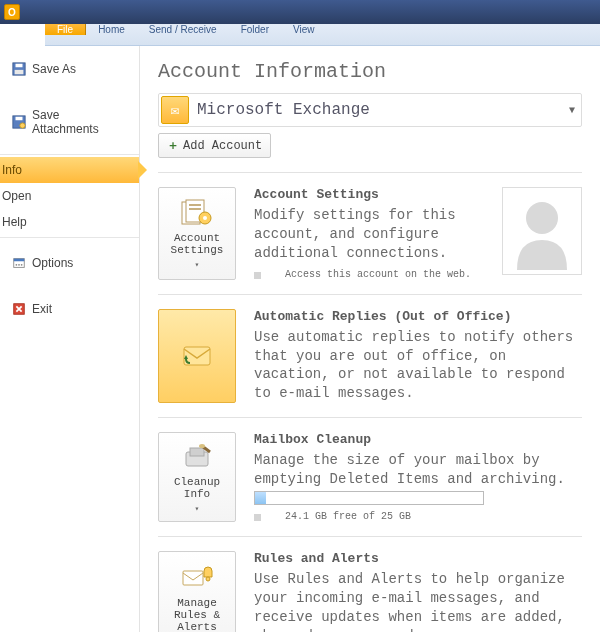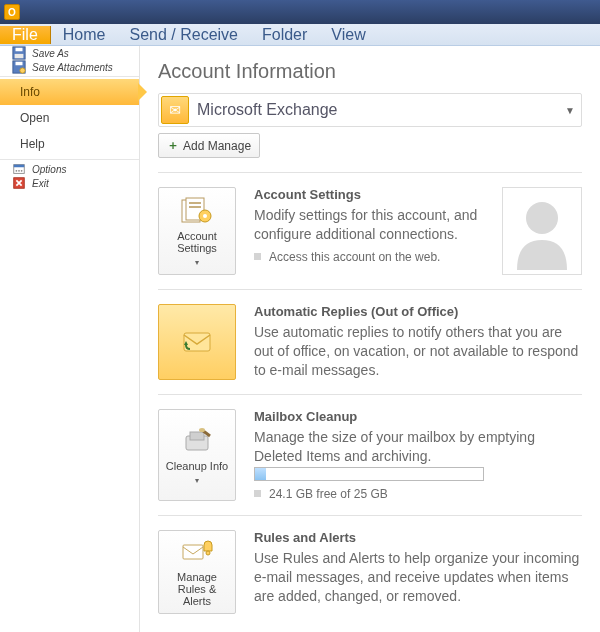--- a/index.html
+++ b/index.html
@@ -1,52 +1,52 @@
 <!DOCTYPE html>
 <html><head>
 <meta charset="utf-8">
 <style>
   * { box-sizing: border-box; margin: 0; padding: 0; }
   html, body { width: 600px; height: 632px; font-family: "Segoe UI", Tahoma, sans-serif; font-size: 12px; background: #fff; overflow: hidden; }
   
   .titlebar { height: 24px; background: linear-gradient(#3f5a8f, #2b3e63); display: flex; align-items: center; padding-left: 4px; }
   .app-icon { width: 16px; height: 16px; background: #f7a800; border:1px solid #c07f00; display:inline-flex; align-items:center; justify-content:center; color:#fff; font-size:10px; font-weight:bold; border-radius:2px; }
   
-  .ribbon { height: 22px; background: linear-gradient(#e4ecf7,#d6e2f1); border-bottom:1px solid #b9cde5; display:flex; align-items:center; font-size:16px; color:#3a5a8a; }
+  .ribbon { height: 22px; background: linear-gradient(#e4ecf7,#d6e2f1); border-bottom:1px solid #b9cde5; display:flex; align-items:flex-start; font-size:10px; color:#3a5a8a;margin-left:45px; }
   .ribbon .tab { padding: 0 12px; display:flex; align-items:center; cursor:pointer; }
   .ribbon .tab.file { background: linear-gradient(#ffb93a,#f7a800); color:#fff; font-weight:normal; border-right:1px solid #c07f00; }
   
   .body { display:flex; height: calc(632px - 24px - 22px); }
   .sidebar { width:140px; background:#fff; border-right:1px solid #e3e3e3; position:relative; }
-  .sidebar .item { padding:6px 20px; color:#444; cursor:pointer; display:flex; align-items:center; gap:6px; }
-  .sidebar .item.icon-item { padding:0 12px; font-size:10px;font-style:italic; }
+  .sidebar .item { padding:6px 2px; color:#444; cursor:pointer; display:flex; align-items:center; gap:6px; }
+  .sidebar .item.icon-item { padding:16px 12px; font-size:12px; }
   .sidebar .sep { height:1px; background:#e6e6e6; margin:2px 0; }
   .sidebar .item.active { background: linear-gradient(#ffd879,#ffb93a); color:#6a4a00; position:relative; font-weight:normal; }
   .sidebar .item.active::after {
     content:""; position:absolute; right:-8px; top:50%; transform:translateY(-50%);
     border-top:9px solid transparent; border-bottom:9px solid transparent; border-left:9px solid #ffc848;
   }
-  .content { flex:1; padding:14px 18px 8px 18px; overflow-y:auto; }
+  .content { flex:1; padding:14px 18px 8px 18px; overflow-y:auto;font-family:Liberation Mono, monospace; }
   h1.page-title { font-size:20px; font-weight:normal; color:#6b6b6b; margin-bottom:10px; }
   .account-row { display:flex; align-items:center; gap:8px; border:1px solid #ddd; padding:2px 6px 2px 2px; border-radius:2px; margin-bottom:6px; position:relative; }
   .account-row .acct-icon { width:28px; height:28px; background:linear-gradient(#ffd879,#ffb93a); border:1px solid #e0a500; border-radius:2px; display:flex; align-items:center; justify-content:center; color:#fff; font-size:14px;}
   .account-row .acct-name { color:#556; font-size:16px; }
   .account-row .drop { margin-left:auto; color:#666; font-size:10px; }
   .btn { display:inline-flex; align-items:center; gap:4px; border:1px solid #c9c9c9; background:linear-gradient(#fff,#f1f1f1); padding:3px 8px; font-size:12px; color:#444; border-radius:2px; cursor:pointer;}
   .btn .plus { color:#3a7a2f; font-weight:bold; }
   .section-sep { height:1px; background:#e2e2e2; margin:14px 0; }
   .section { display:flex; gap:18px; }
   .bigbtn { width:78px; min-height:70px; border:1px solid #d0d0d0; background:linear-gradient(#fff,#f4f4f4); border-radius:2px; display:flex; flex-direction:column; align-items:center; justify-content:center; gap:4px; padding:6px 4px; font-size:11px; color:#444; text-align:center; cursor:pointer;}
   .bigbtn.active { background:linear-gradient(#ffe9a8,#ffcf63); border-color:#e7b13a; }
   .bigbtn .caret { font-size:8px; color:#666; }
   .bigbtn svg { display:block; }
   .sect-body { flex:1; }
   .sect-title { font-size:13px; font-weight:bold; color:#5b5b5b; margin-bottom:4px; }
   .sect-desc { font-size:14px; color:#6b6b6b; line-height:1.35; }
-  .bullet { display:flex; align-items:flex-start; gap:8px; font-size:12px; color:#6b6b6b; margin-top:6px;}
+  .bullet { display:flex; align-items:flex-start; gap:24px; font-size:10px; color:#6b6b6b; margin-top:6px;}
   .bullet .sq { width:7px; height:7px; background:#d4d4d4; margin-top:3px; flex-shrink:0;}
   .avatar { width:80px; height:88px; border:1px solid #ddd; display:flex; align-items:center; justify-content:center; background:#fff; }
   .progress { width:230px; height:14px; border:1px solid #bbb; background:#fff; margin-top:2px; position:relative;}
   .progress .fill { position:absolute; left:0; top:0; bottom:0; width:5%; background:linear-gradient(#bfe0ff,#8cc4f2); }
   .mini-icon { width:14px; height:14px; flex-shrink:0; }
 </style>
 </head>
 <body>
 
 <div class="titlebar">
@@ -114,21 +114,21 @@
     <h1 class="page-title">Account Information</h1>
 
     <div class="account-row">
       <span class="acct-icon">✉</span>
       <span class="acct-name">Microsoft Exchange</span>
       <span class="drop">▼</span>
     </div>
 
     <span class="btn">
       <span class="plus">＋</span>
-      <span>Add Manage</span>
+      <span>Add Account</span>
     </span>
 
     <div class="section-sep"></div>
 
     
     <div class="section">
       <div class="bigbtn">
         <svg width="34" height="30" viewBox="0 0 34 30">
             <rect x="2" y="4" width="18" height="22" fill="#fff" stroke="#b89a60"></rect>
             <rect x="6" y="2" width="18" height="22" fill="#fff" stroke="#b89a60"></rect>

